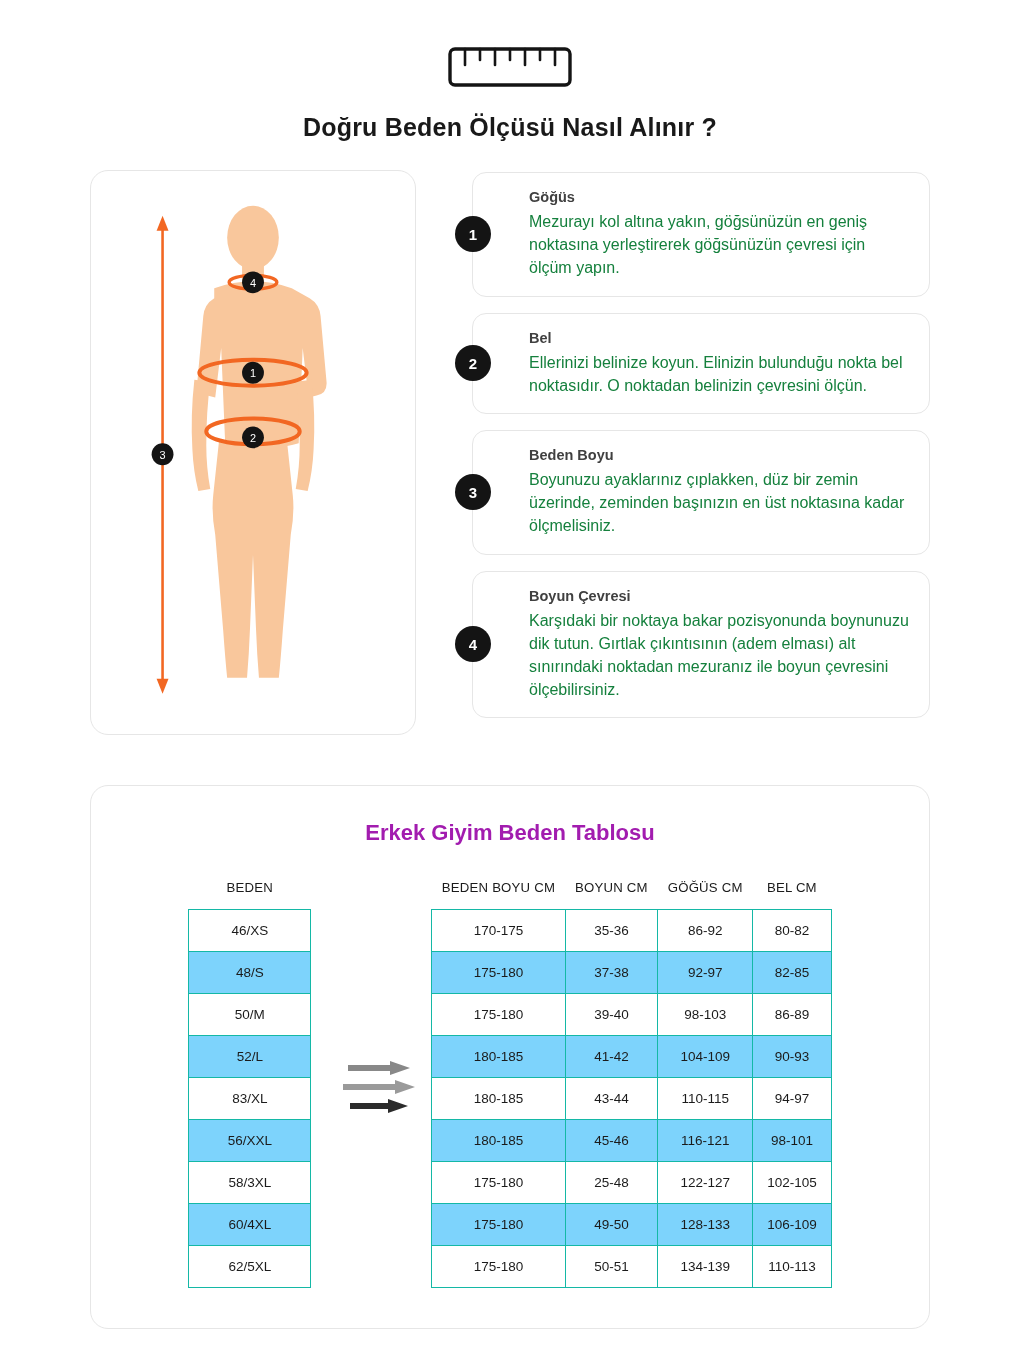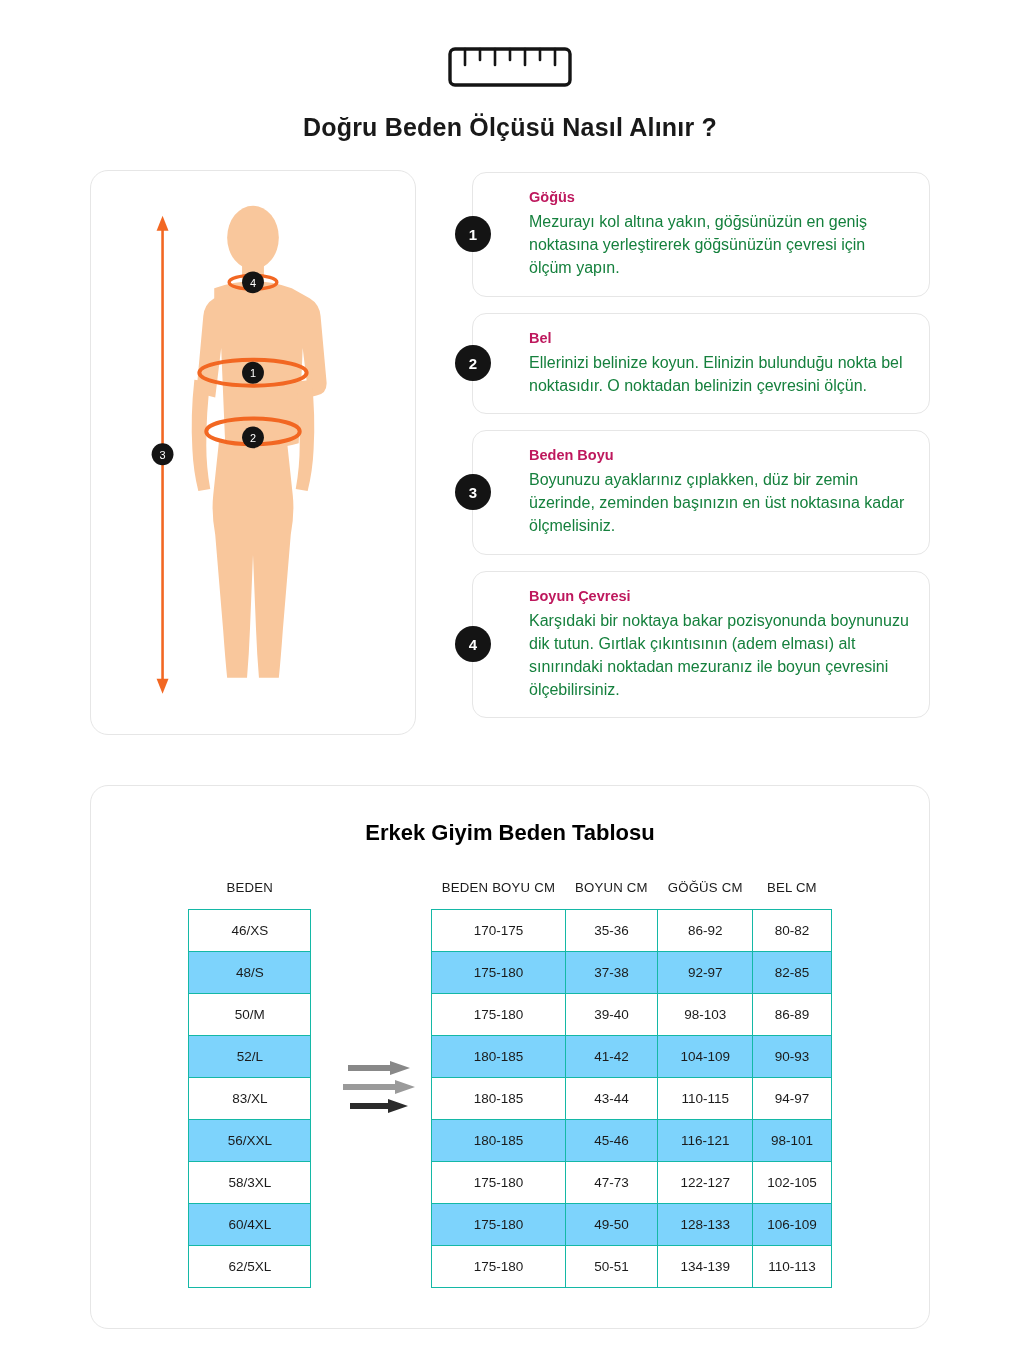--- a/index.html
+++ b/index.html
@@ -77,21 +77,21 @@
     color: #fff;
     font-size: 15px;
     font-weight: bold;
     display: flex;
     align-items: center;
     justify-content: center;
   }
   .step-title {
     font-size: 14.5px;
     font-weight: bold;
-    color: #be185d;
+    color: #404040;
     margin-bottom: 5px;
   }
   .step-text {
     font-size: 16px;
     line-height: 1.45;
     color: #15803d;
   }
 
   
   .table-card {
@@ -99,21 +99,21 @@
     border: 1px solid #e6e6e6;
     border-radius: 18px;
     background: #fff;
     padding: 34px 30px 40px 30px;
   }
   .table-title {
     text-align: center;
     font-size: 22px;
     font-weight: bold;
     margin-bottom: 26px;
-    color: #000000;
+    color: #a21caf;
   }
   .table-layout {
     display: flex;
     justify-content: center;
     align-items: flex-start;
     position: relative;
   }
   table {
     border-collapse: collapse;
     font-size: 13.5px;
@@ -356,21 +356,21 @@
             <td class="col-bel">94-97</td>
           </tr>
           <tr class="alt">
             <td class="col-boy">180-185</td>
             <td class="col-boyun">45-46</td>
             <td class="col-gogus">116-121</td>
             <td class="col-bel">98-101</td>
           </tr>
           <tr>
             <td class="col-boy">175-180</td>
-            <td class="col-boyun">47-73</td>
+            <td class="col-boyun">25-48</td>
             <td class="col-gogus">122-127</td>
             <td class="col-bel">102-105</td>
           </tr>
           <tr class="alt">
             <td class="col-boy">175-180</td>
             <td class="col-boyun">49-50</td>
             <td class="col-gogus">128-133</td>
             <td class="col-bel">106-109</td>
           </tr>
           <tr>

